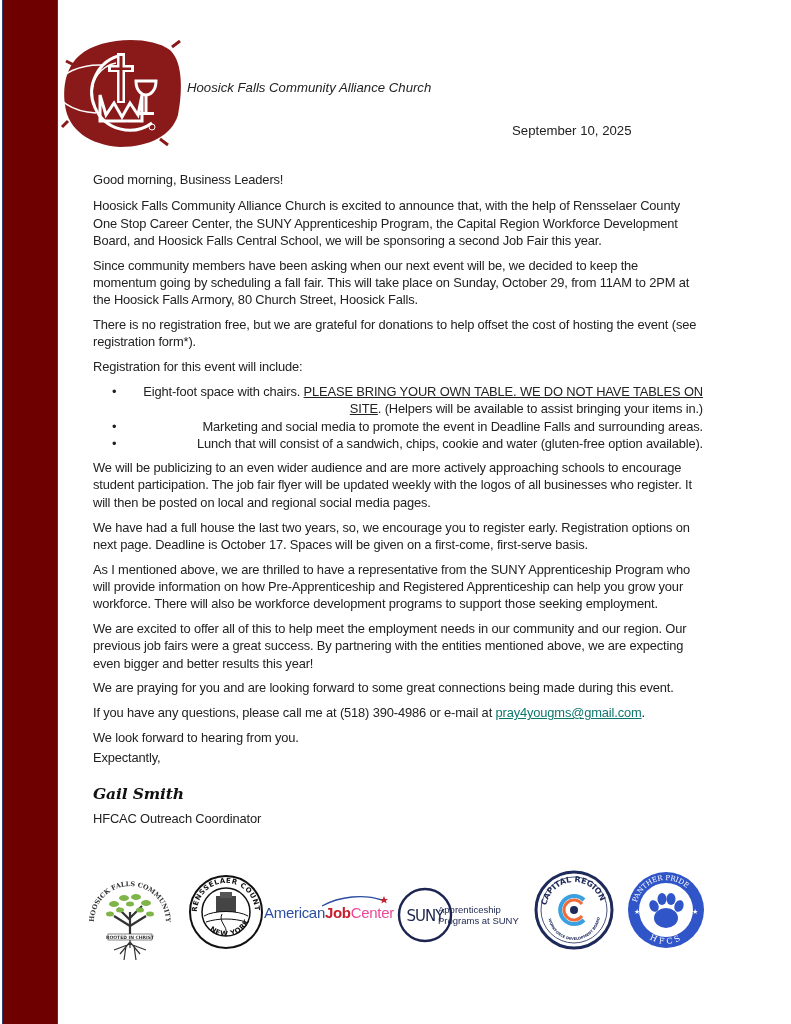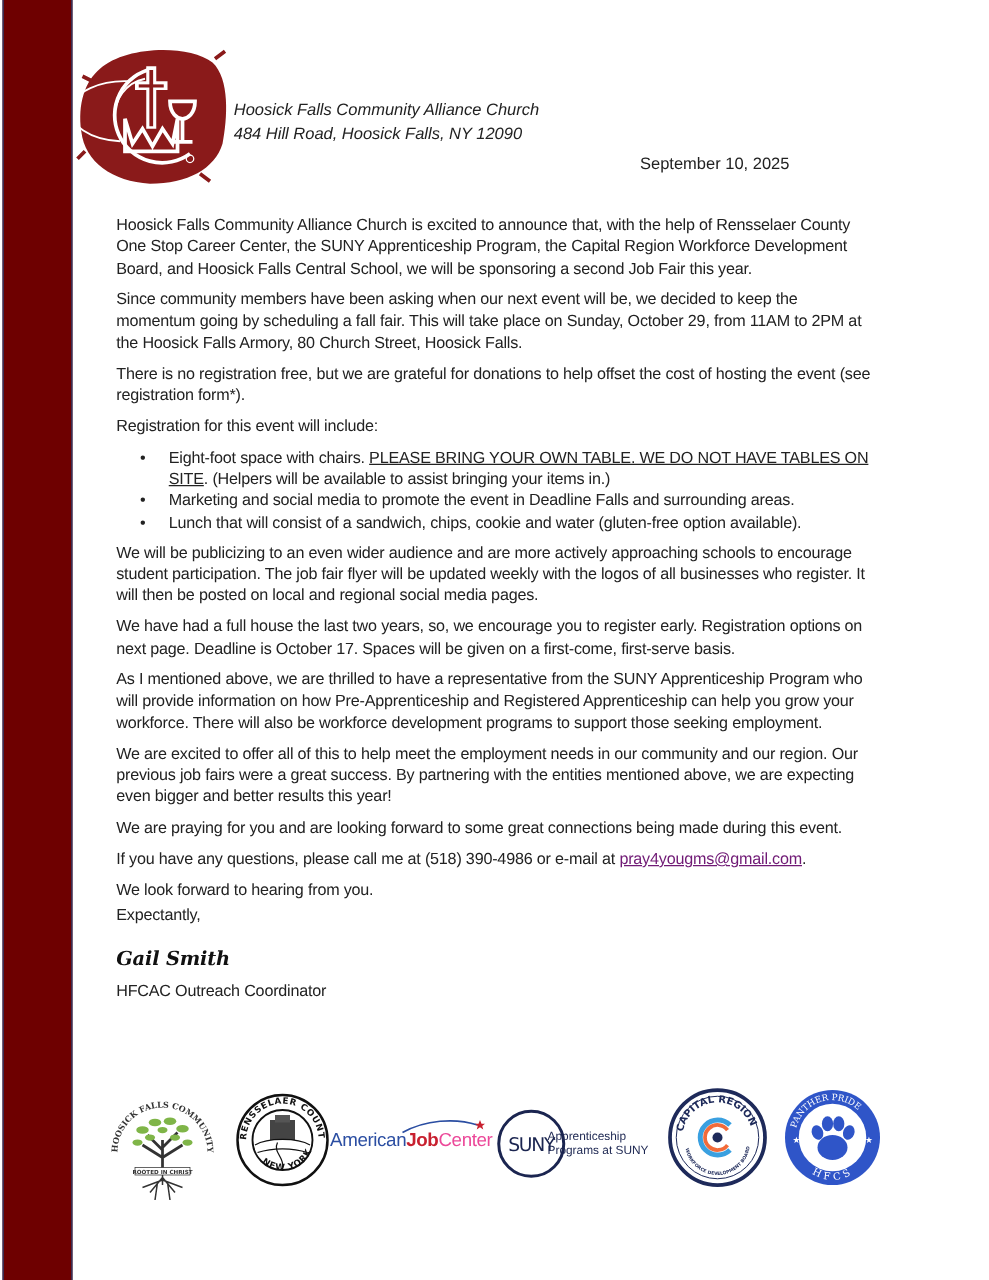--- a/index.html
+++ b/index.html
@@ -15,25 +15,25 @@
 
     .letterhead { position: absolute; left: 187px; top: 78px; font-style: italic; font-size: 13.2px; line-height: 19px; color: #222; }
 
     .date { position: absolute; left: 512px; top: 123px; font-size: 13.2px; color: #222; }
 
     .body-text { position: absolute; left: 93px; top: 171px; width: 610px; font-size: 12.9px; line-height: 17.3px; color: #222; letter-spacing: -0.15px; }
     .body-text p { margin-bottom: 7.5px; }
     .greeting { margin-bottom: 9px !important; }
 
     ul.bullets { list-style: none; margin-bottom: 7px; }
-    ul.bullets li { position: relative; padding-left: 23px; margin-left: 19px; }
+    ul.bullets li { position: relative; padding-left: 23px; margin-left: 19px; text-align: right; }
     ul.bullets li::before { content: "\2022"; position: absolute; left: 0; top: 0; }
     .u { text-decoration: underline; }
 
-    a.email { color: #701a75; text-decoration: underline; text-align: center; }
+    a.email { color: #0f766e; text-decoration: underline; text-align: center; }
 
     .tight { margin-bottom: 3px !important; }
     .signature { font-family: "DejaVu Serif", serif; font-style: italic; font-weight: bold; font-size: 15.5px; margin: 18px 0 8px !important; color: #111; }
 
     .logos { position: absolute; left: 84px; top: 870px; width: 630px; height: 100px; }
     .logo { position: absolute; }
   </style>
 </head>
 <body>
 
@@ -51,26 +51,26 @@
   <rect x="51" y="32.5" width="20" height="2.5" fill="#8a1a1a"></rect>
   <path d="M40,60 L46,80 L54,68 L62,82 L70,68 L78,80 L82,60 L82,86 L40,86 Z" fill="none" stroke="#fff" stroke-width="3"></path>
   <path d="M76,46 L96,46 C96,56 90,60 86,60 C82,60 76,56 76,46 Z" fill="none" stroke="#fff" stroke-width="3"></path>
   <rect x="84.5" y="60" width="3" height="18" fill="#fff"></rect>
   <rect x="78" y="77" width="16" height="3" fill="#fff"></rect>
   <circle cx="92" cy="92" r="3" fill="none" stroke="#fff" stroke-width="1"></circle>
 </svg>
 
 <div class="letterhead">
   <div>Hoosick Falls Community Alliance Church</div>
-  <div>484 Hill Road, Hoosick Falls, NY 12090</div>
 </div>
 
 <div class="date">September 10, 2025</div>
 
 <div class="body-text">
+  <p class="greeting">Good morning, Business Leaders!</p>
   <p>Hoosick Falls Community Alliance Church is excited to announce that, with the help of Rensselaer County One Stop Career Center, the SUNY Apprenticeship Program, the Capital Region Workforce Development Board, and Hoosick Falls Central School, we will be sponsoring a second Job Fair this year.</p>
   <p>Since community members have been asking when our next event will be, we decided to keep the momentum going by scheduling a fall fair. This will take place on Sunday, October 29, from 11AM to 2PM at the Hoosick Falls Armory, 80 Church Street, Hoosick Falls.</p>
   <p>There is no registration free, but we are grateful for donations to help offset the cost of hosting the event (see registration form*).</p>
   <p>Registration for this event will include:</p>
   <ul class="bullets">
     <li>
       <span>Eight-foot space with chairs. </span><span class="u">PLEASE BRING YOUR OWN TABLE. WE DO NOT HAVE TABLES ON SITE</span><span>. (Helpers will be available to assist bringing your items in.)</span>
     </li>
     <li>Marketing and social media to promote the event in Deadline Falls and surrounding areas.</li>
     <li>Lunch that will consist of a sandwich, chips, cookie and water (gluten-free option available).</li>

